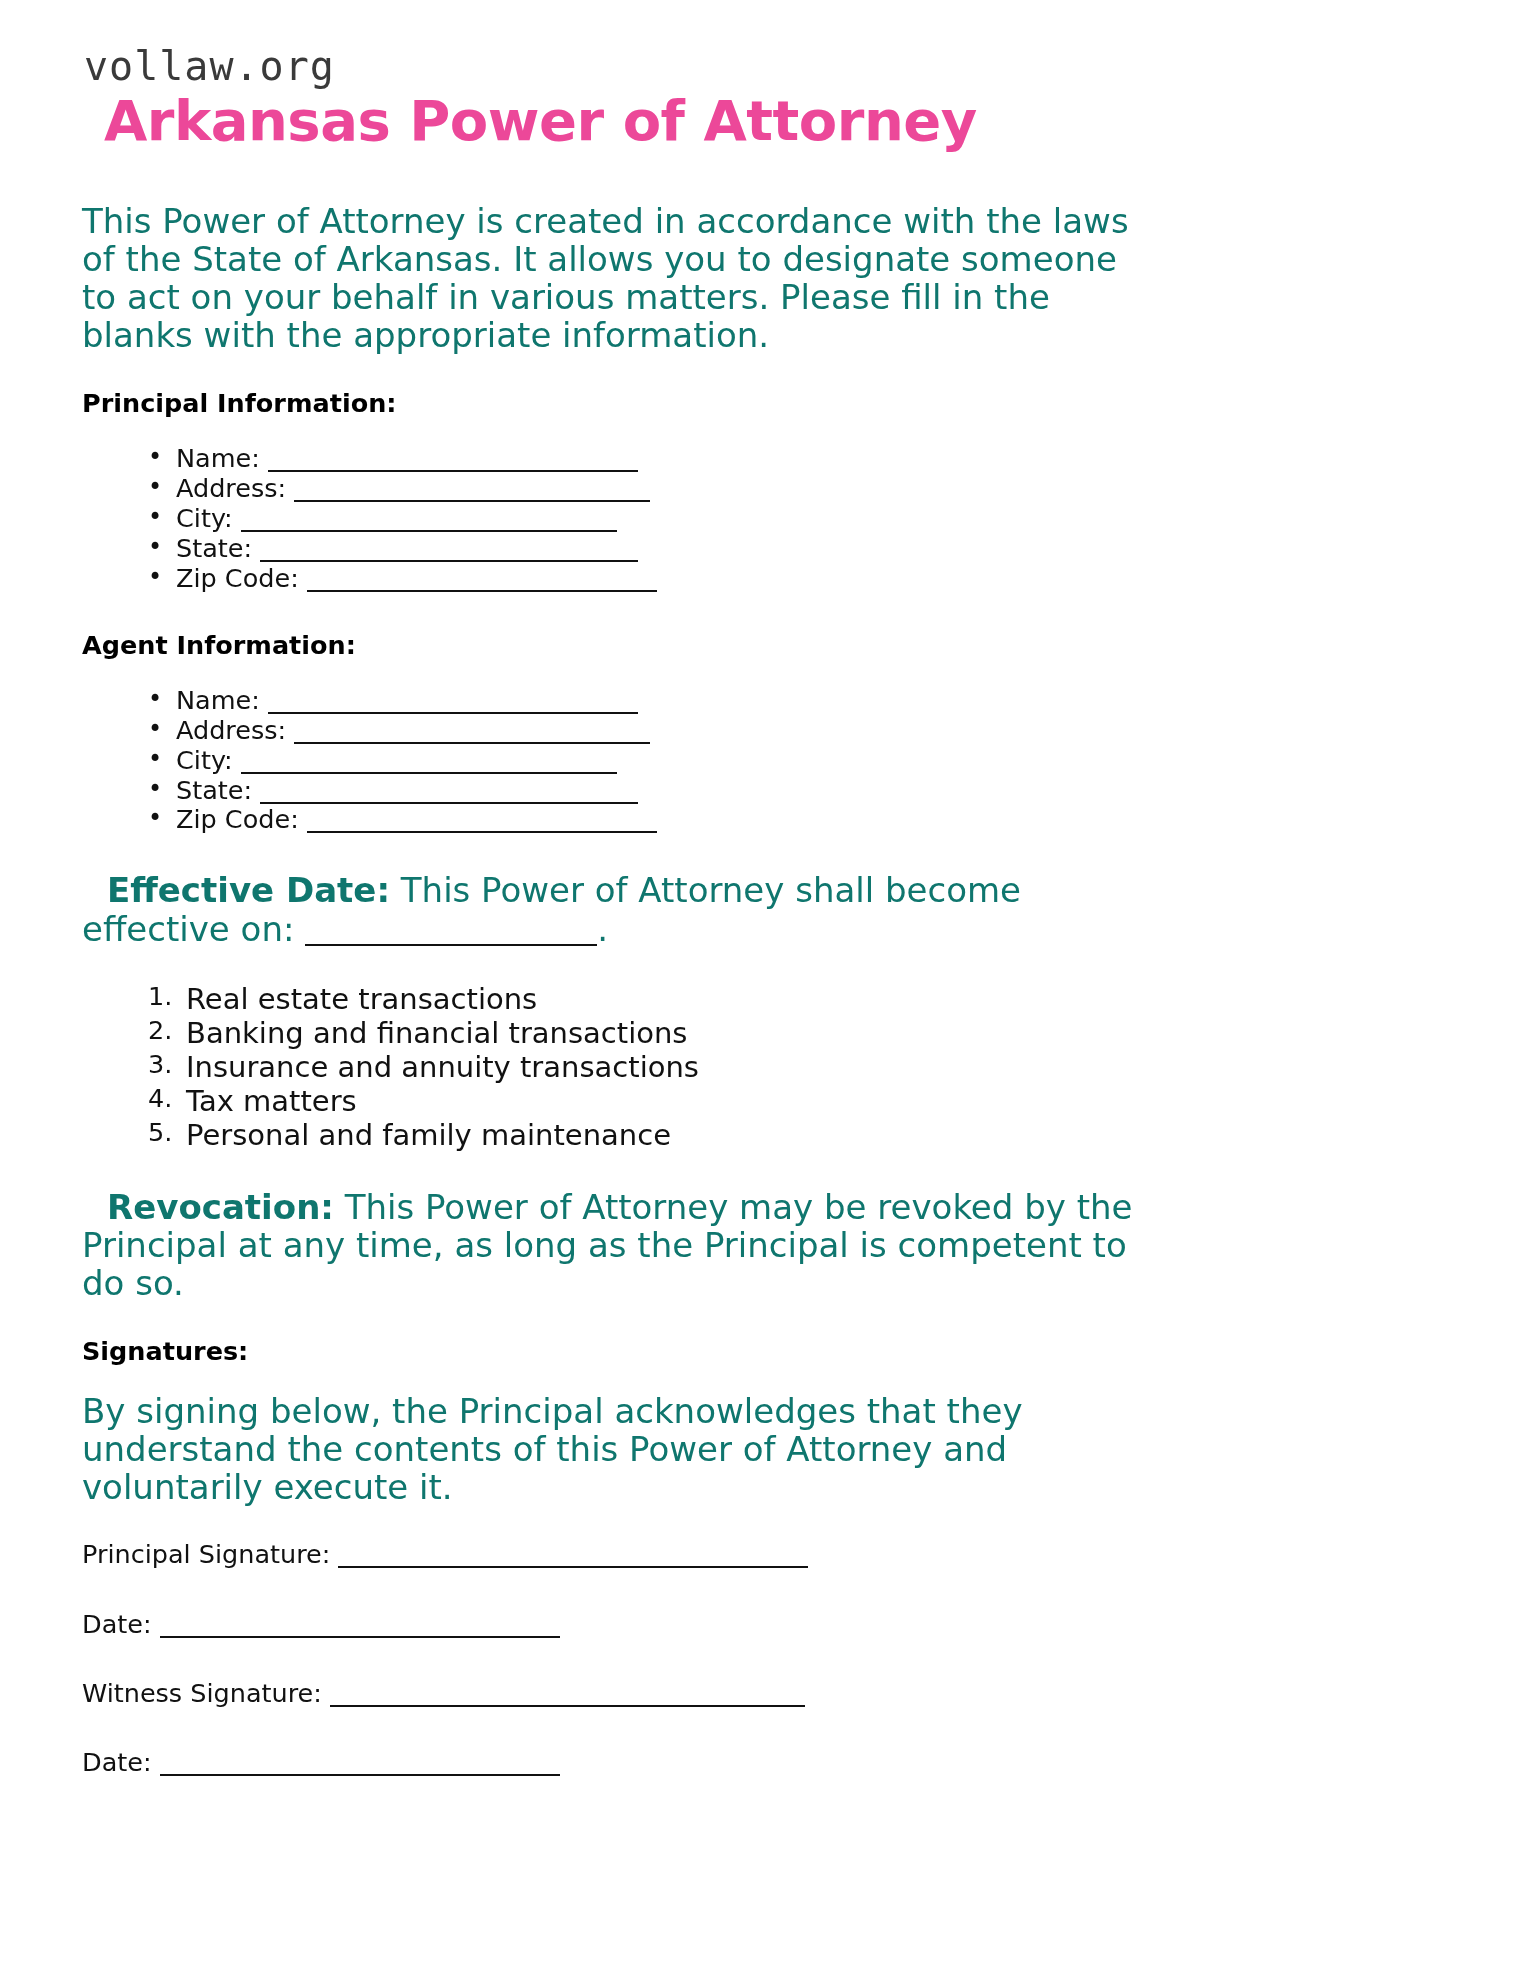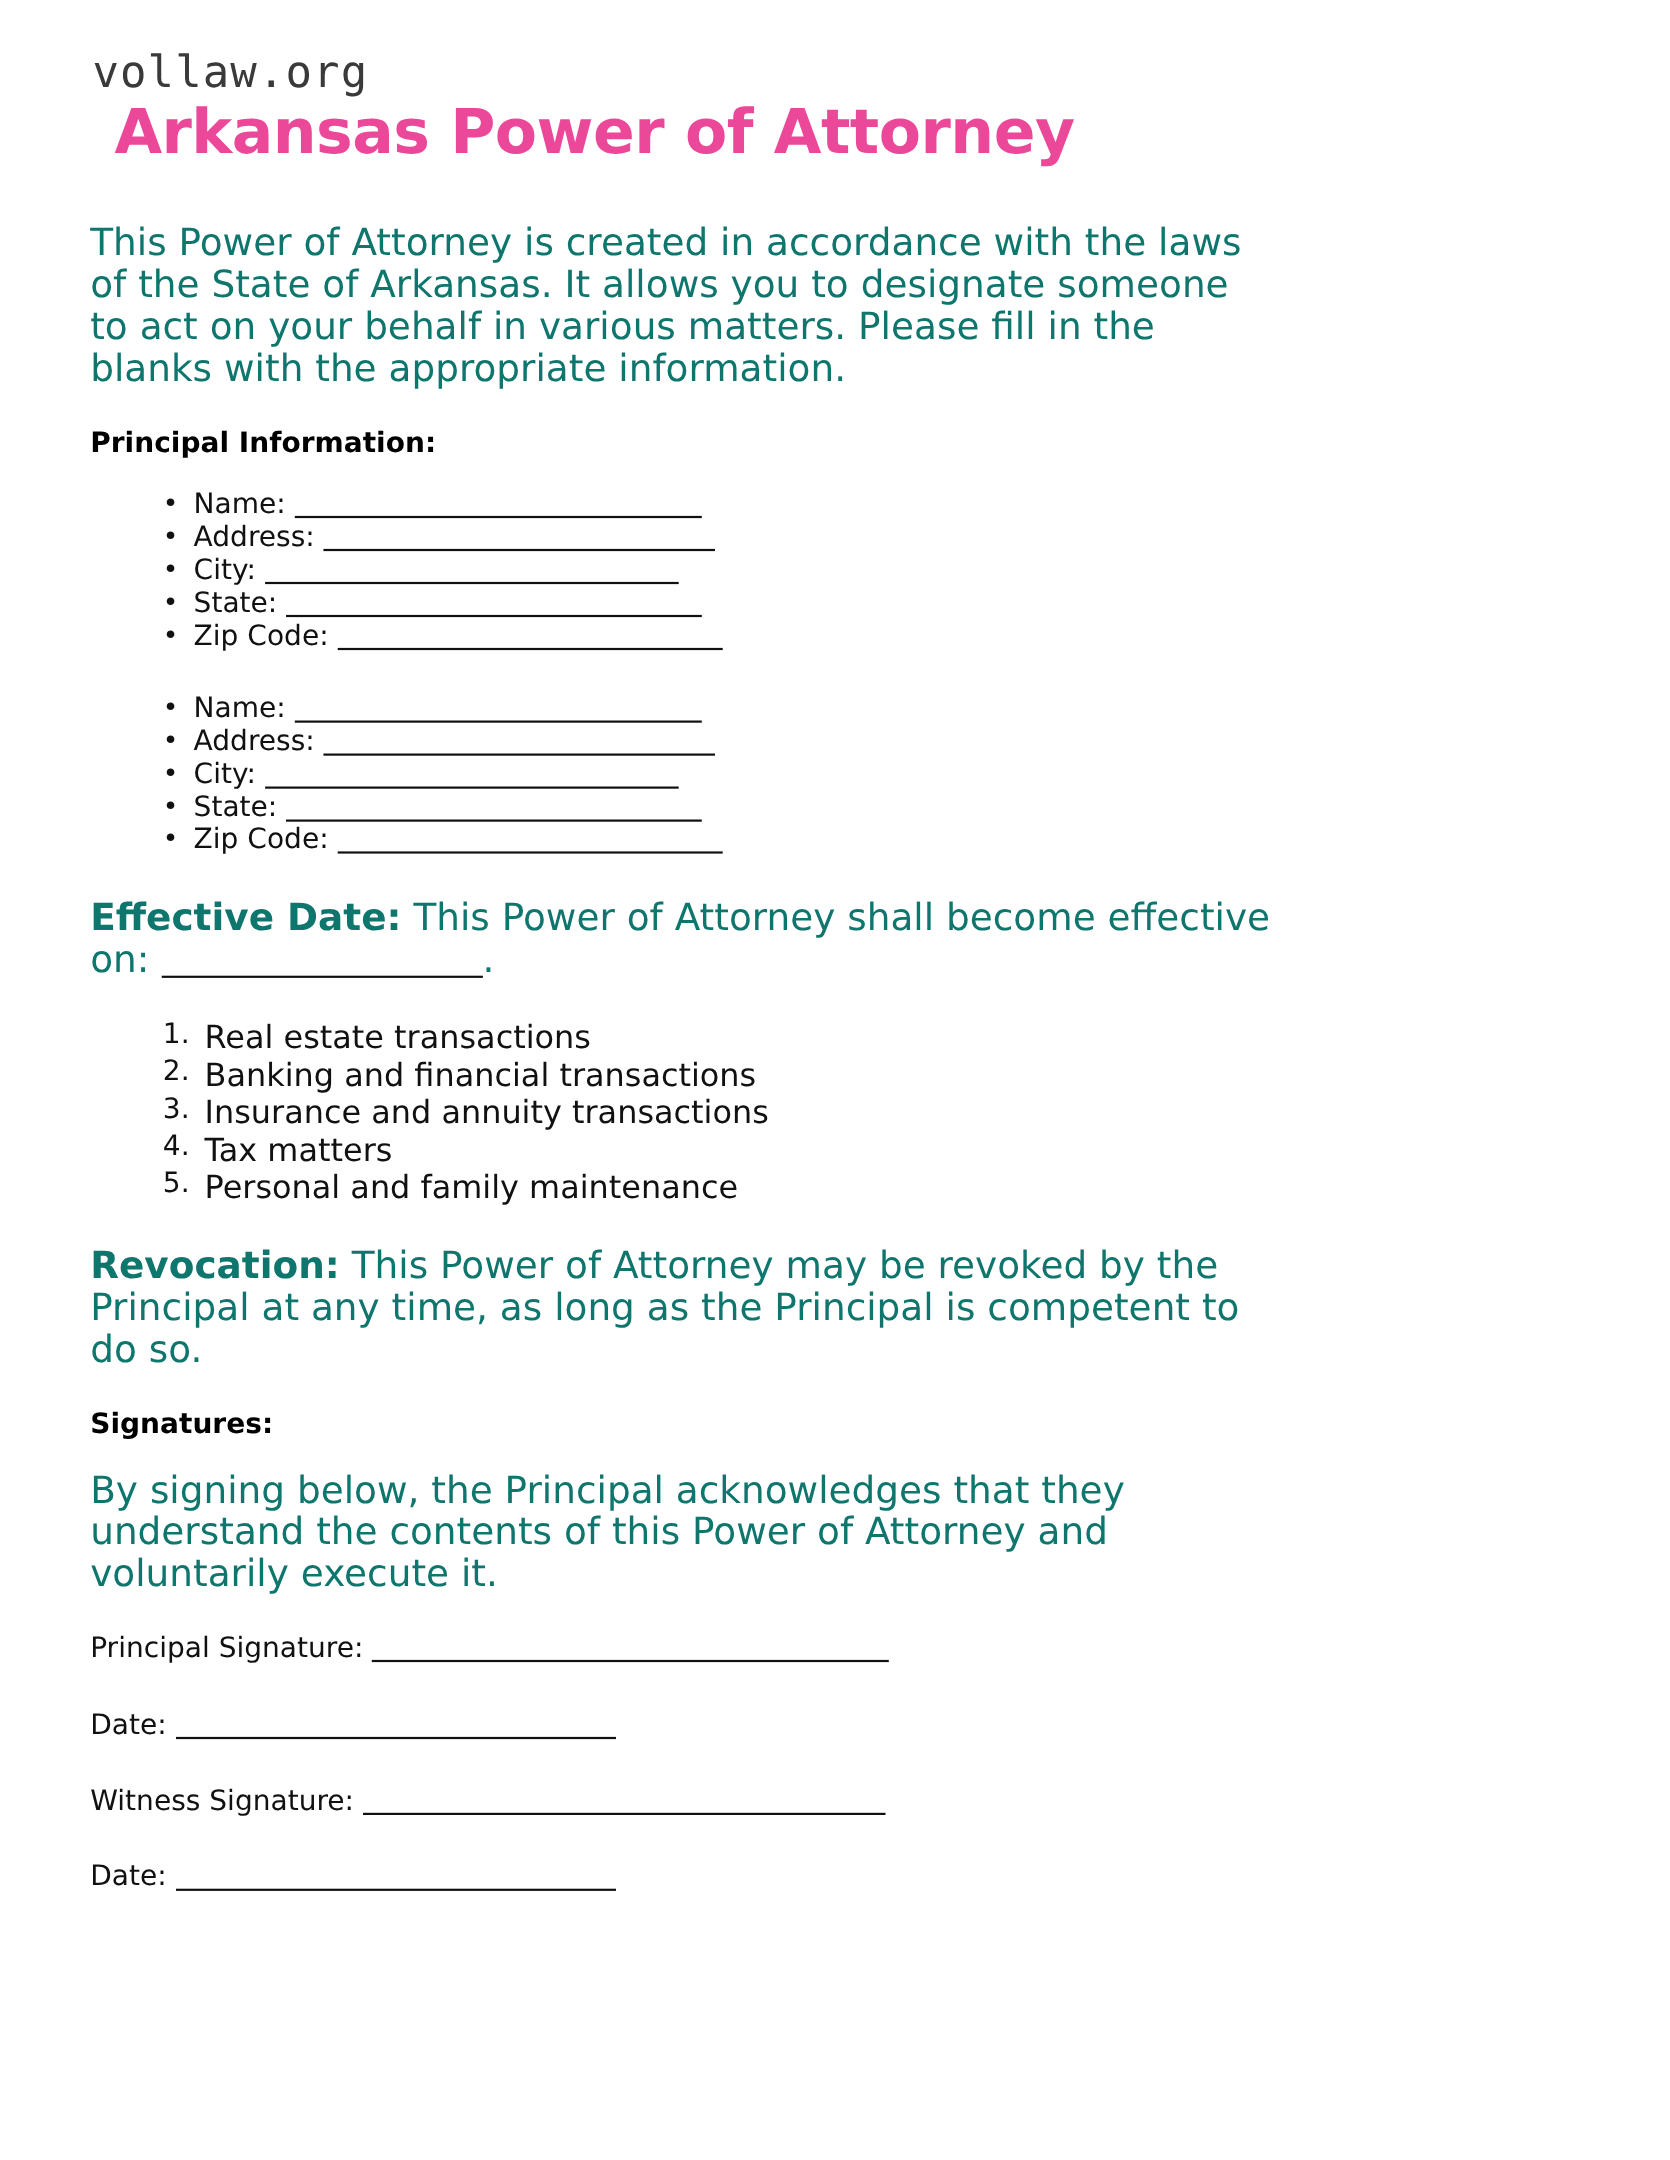--- a/index.html
+++ b/index.html
@@ -57,21 +57,21 @@
     color: #0f766e;
   }
 
   .section-heading {
     font-size: 25.5px;
     font-weight: bold;
     margin: 0 0 26px 0;
     color: #000000;
   }
 
-  .lead-bold { font-weight: bold; }
+  .lead-bold { font-weight: bold; margin-left: 25px; }
 
   
   ul.field-list {
     list-style: none;
     margin: 0 0 36px 0;
     padding: 0 0 0 60px;
   }
   ul.field-list li {
     position: relative;
     font-size: 25.5px;
@@ -142,20 +142,21 @@
 
     <div class="section-heading">Principal Information:</div>
     <ul class="field-list" id="principal-list">
         <li><span>Name: </span><span class="blank" style="width: 370px;"></span></li>
         <li><span>Address: </span><span class="blank" style="width: 356px;"></span></li>
         <li><span>City: </span><span class="blank" style="width: 376px;"></span></li>
         <li><span>State: </span><span class="blank" style="width: 378px;"></span></li>
         <li><span>Zip Code: </span><span class="blank" style="width: 350px;"></span></li>
       </ul>
 
+    <div class="section-heading">Agent Information:</div>
     <ul class="field-list" id="agent-list">
         <li><span>Name: </span><span class="blank" style="width: 370px;"></span></li>
         <li><span>Address: </span><span class="blank" style="width: 356px;"></span></li>
         <li><span>City: </span><span class="blank" style="width: 376px;"></span></li>
         <li><span>State: </span><span class="blank" style="width: 378px;"></span></li>
         <li><span>Zip Code: </span><span class="blank" style="width: 350px;"></span></li>
       </ul>
 
     <p class="para">
       <span class="lead-bold">Effective Date:</span><span id="eff-text"> This Power of Attorney shall become effective on: </span><span class="blank" id="eff-blank" style="width: 292px;"></span><span>.</span>

